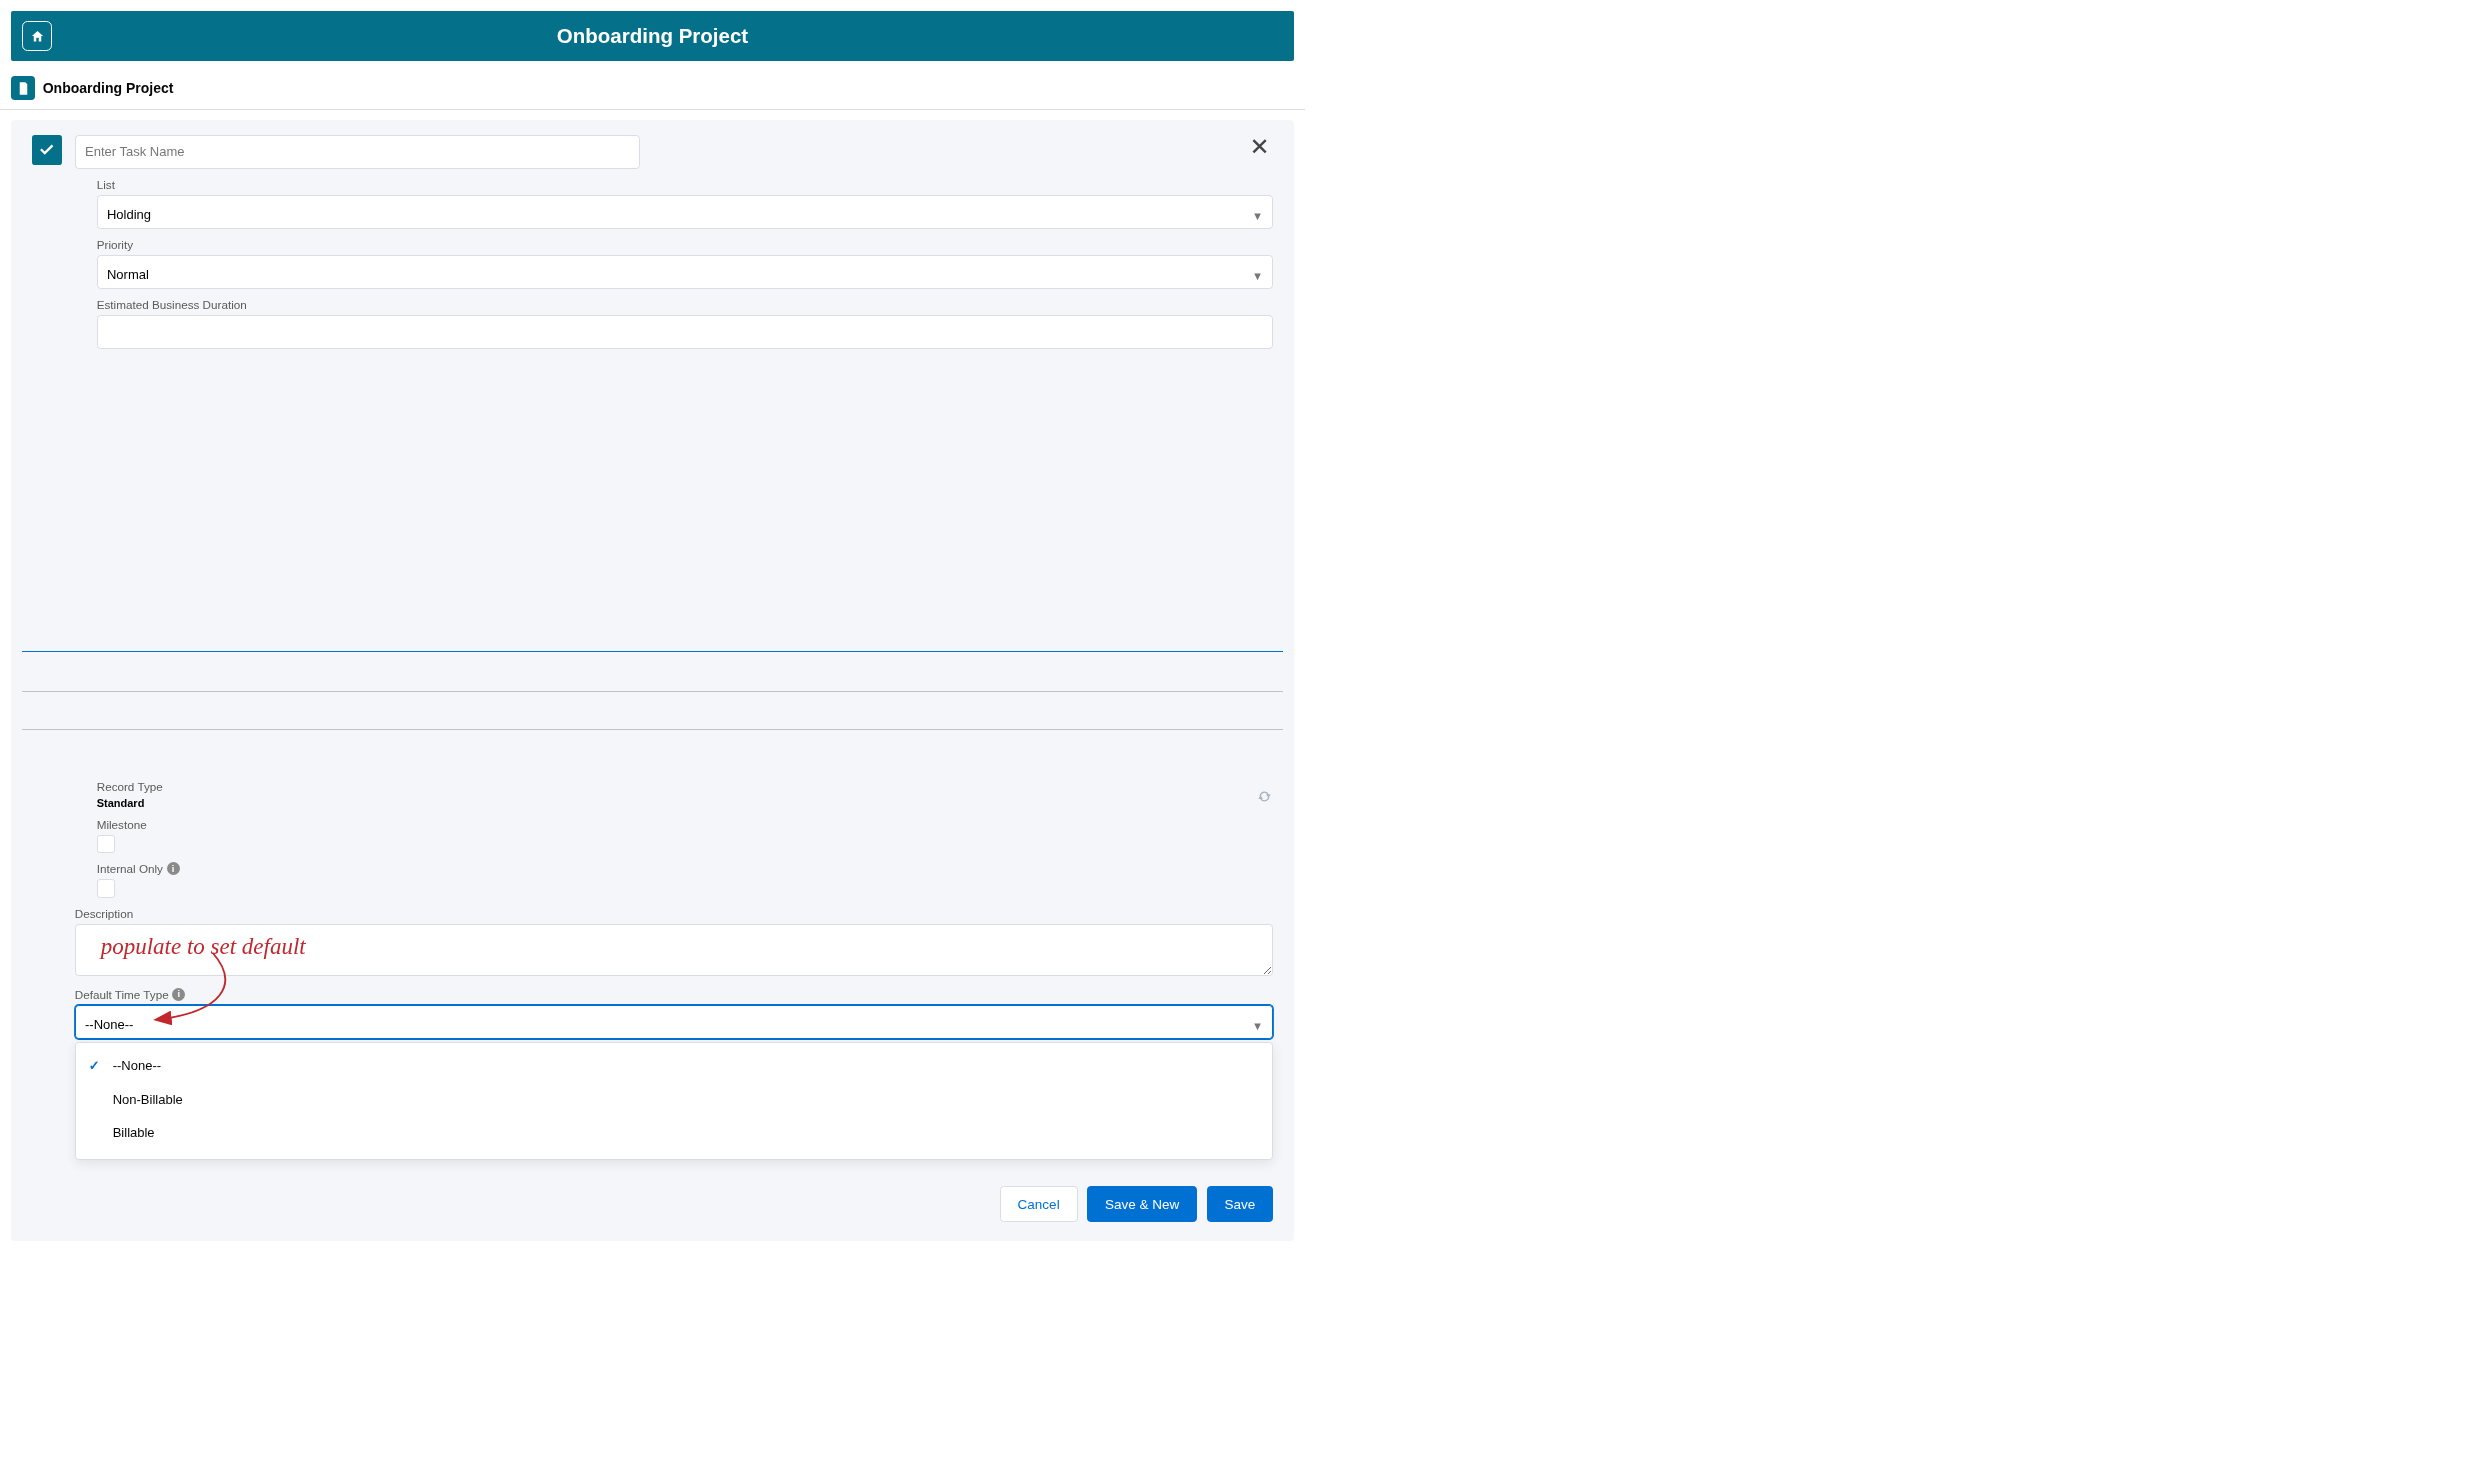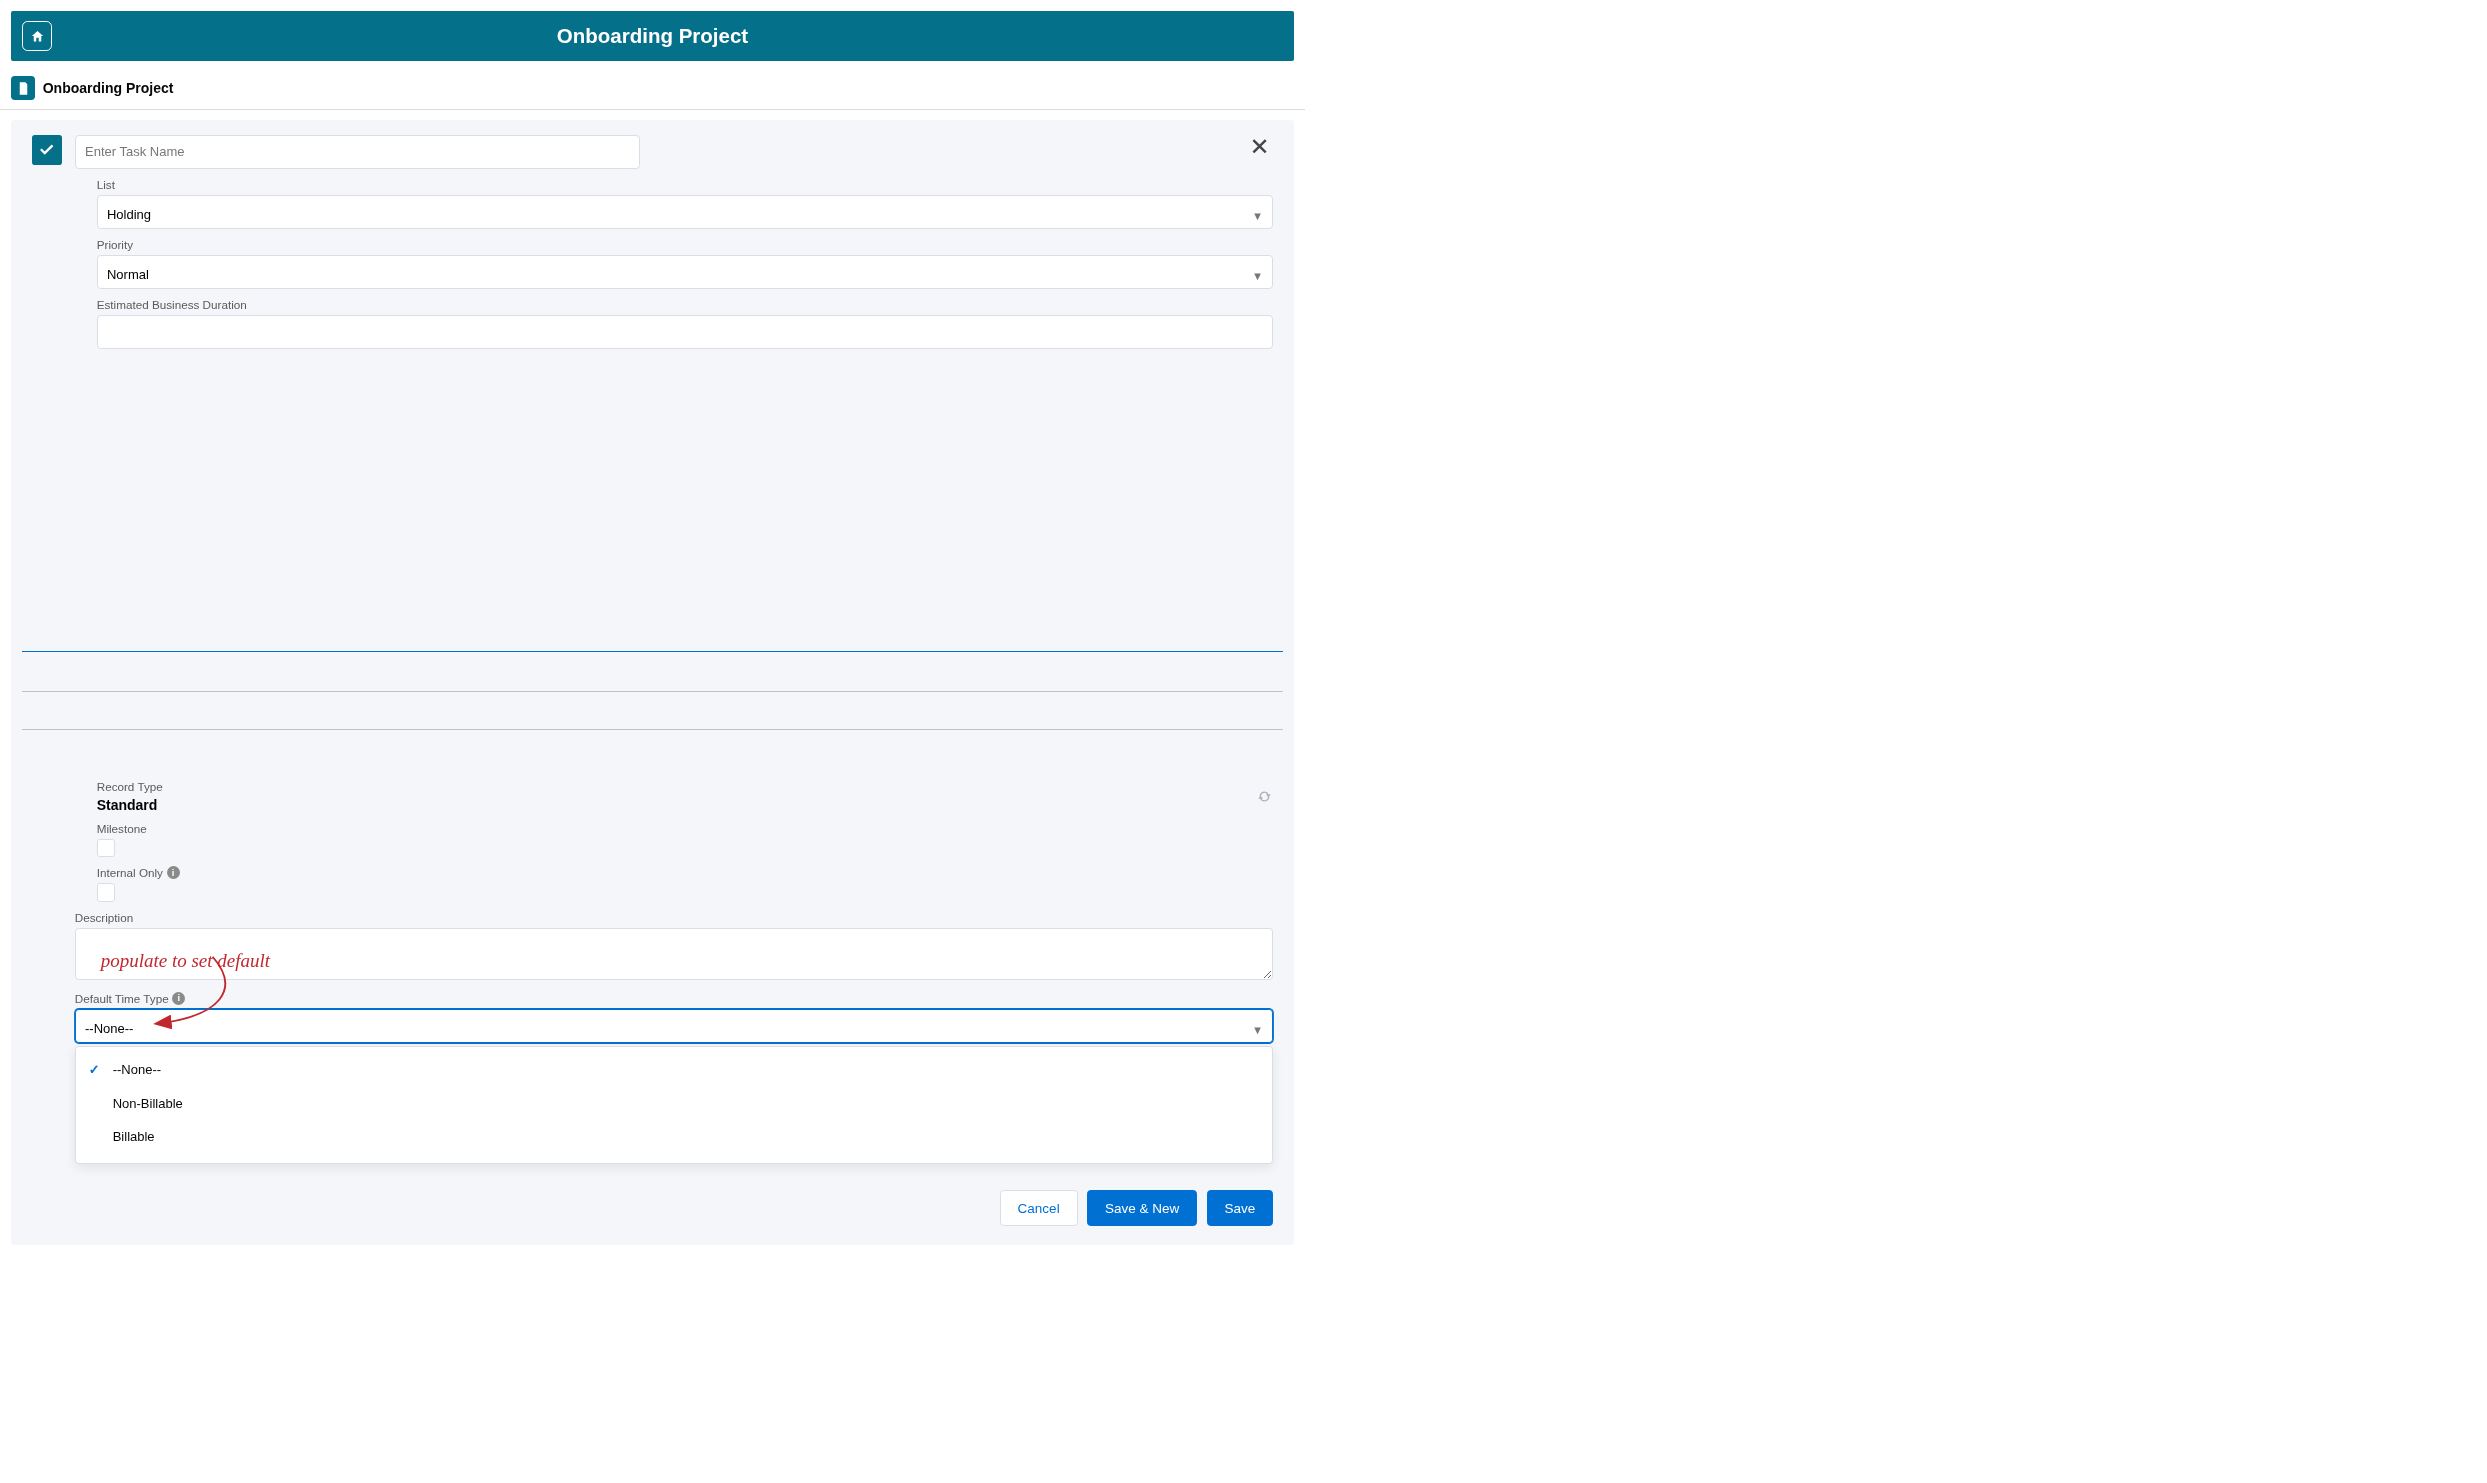--- a/index.html
+++ b/index.html
@@ -162,21 +162,21 @@
     display:flex;
     align-items:flex-end;
     justify-content:space-between;
     cursor:pointer;
     padding-right:9.3px;
   }
   .select-caret{color:#777;font-size:11.2px;}
 
   .readonly-value{
     font-weight:600;
-    font-size:14px;
+    font-size:11px;
     color:#000;
   }
 
   .checkbox-box{
     width:18.6px;height:18.6px;
     border:0.9px solid var(--border);
     border-radius:2.8px;
     background:#fff;
     cursor:pointer;
   }
@@ -218,22 +218,21 @@
     position:absolute;
     left:13px;
     color:var(--blue);
     font-weight:bold;
     font-size:13px;
   }
   .annotation-text{
     font-family:"Comic Sans MS","Bradley Hand","Segoe Script",cursive;
     font-style:italic;
     color:var(--annotation);
-    font-size:19px;
-    margin-top:12px;
+    font-size:23px;
   }
 
   
   .footer{
     display:flex;
     justify-content:flex-end;
     gap:9.3px;
     margin-top:26px;
   }
   .btn{

